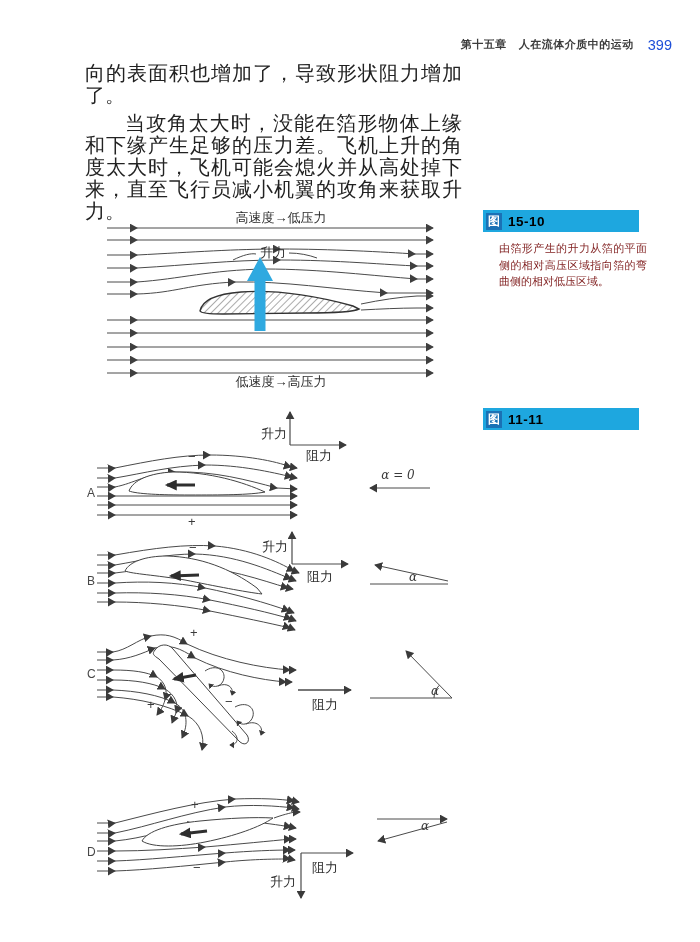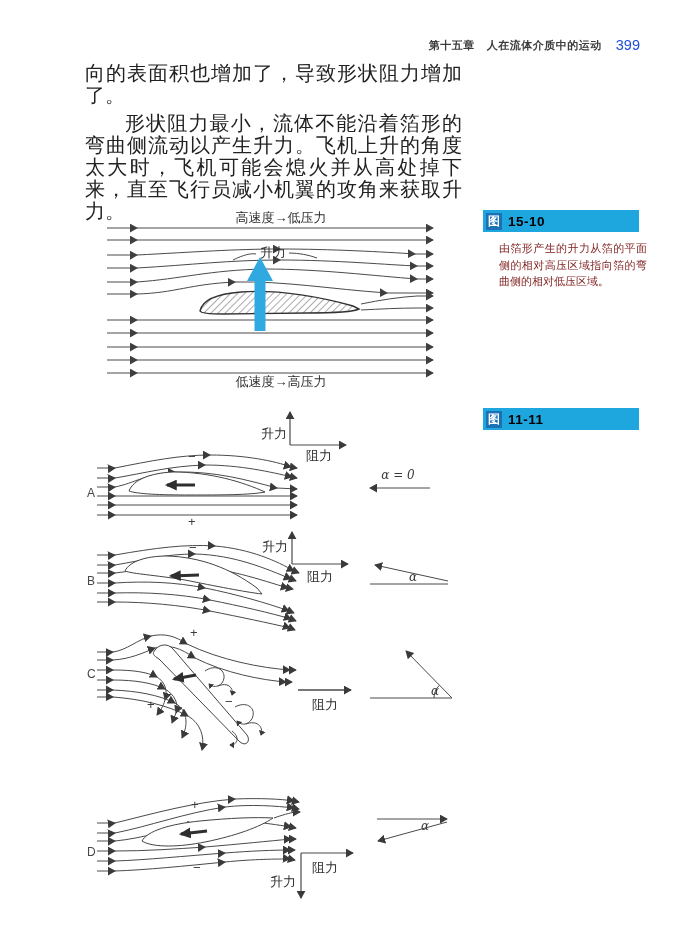--- a/index.html
+++ b/index.html
@@ -1,21 +1,21 @@
 <!DOCTYPE html>
 <html><head>
 <meta charset="utf-8">
 <style>
   html,body{margin:0;padding:0;background:#ffffff;}
   .page{position:relative;width:700px;height:942px;background:#ffffff;overflow:hidden;
         font-family:"Liberation Sans","DejaVu Sans",sans-serif;color:#262626;}
 
   
-  .running-head{position:absolute;top:37px;right:60px;font-size:11px;color:#3c3c3c;
-                display:flex;align-items:center;letter-spacing:.5px;}
+  .running-head{position:absolute;top:37px;right:28px;font-size:11px;color:#3c3c3c;
+                display:flex;align-items:flex-start;letter-spacing:.5px;}
   .running-head .chap{margin-right:12px;font-weight:bold;}
   .running-head .sect{font-weight:bold;}
   .running-head .pagenum{font-size:14.5px;margin-left:14px;color:#1d4ed8;letter-spacing:0;}
 
   
   .bodytext{position:absolute;left:85px;top:62px;width:377px;font-size:20px;line-height:22px;
             text-align:justify;color:#222;}
   .bodytext p{margin:0;text-indent:2em;}
   .bodytext p.noindent{text-indent:0;}
   .bodytext p+p{margin-top:6px;}
@@ -46,21 +46,21 @@
 <div class="page">
 
   <div class="running-head">
     <span class="chap">第十五章</span>
     <span class="sect">人在流体介质中的运动</span>
     <span class="pagenum">399</span>
   </div>
 
   <div class="bodytext">
     <p class="noindent">向的表面积也增加了，导致形状阻力增加了。</p>
-    <p>形状阻力最小，流体不能沿着箔形的弯曲侧流动以产生升力。飞机上升的角度太大时，飞机可能会熄火并从高处掉下来，直至飞行员减小机翼的攻角来获取升力。</p>
+    <p>当攻角太大时，没能在箔形物体上缘和下缘产生足够的压力差。飞机上升的角度太大时，飞机可能会熄火并从高处掉下来，直至飞行员减小机翼的攻角来获取升力。</p>
   </div>
 
   <svg class="fig10" width="390" height="190" viewBox="0 0 390 190">
     <defs>
       <marker id="ar10" viewBox="0 0 10 10" refX="8" refY="5" markerWidth="9" markerHeight="9" orient="auto" markerUnits="userSpaceOnUse">
         <path d="M0,0 L9,5 L0,10 Z" fill="#3f3f3f"></path>
       </marker>
       <pattern id="hatch10" width="5" height="5" patternUnits="userSpaceOnUse" patternTransform="rotate(45)">
         <line x1="0" y1="0" x2="0" y2="5" stroke="#5a5a5a" stroke-width="1"></line>
       </pattern>

